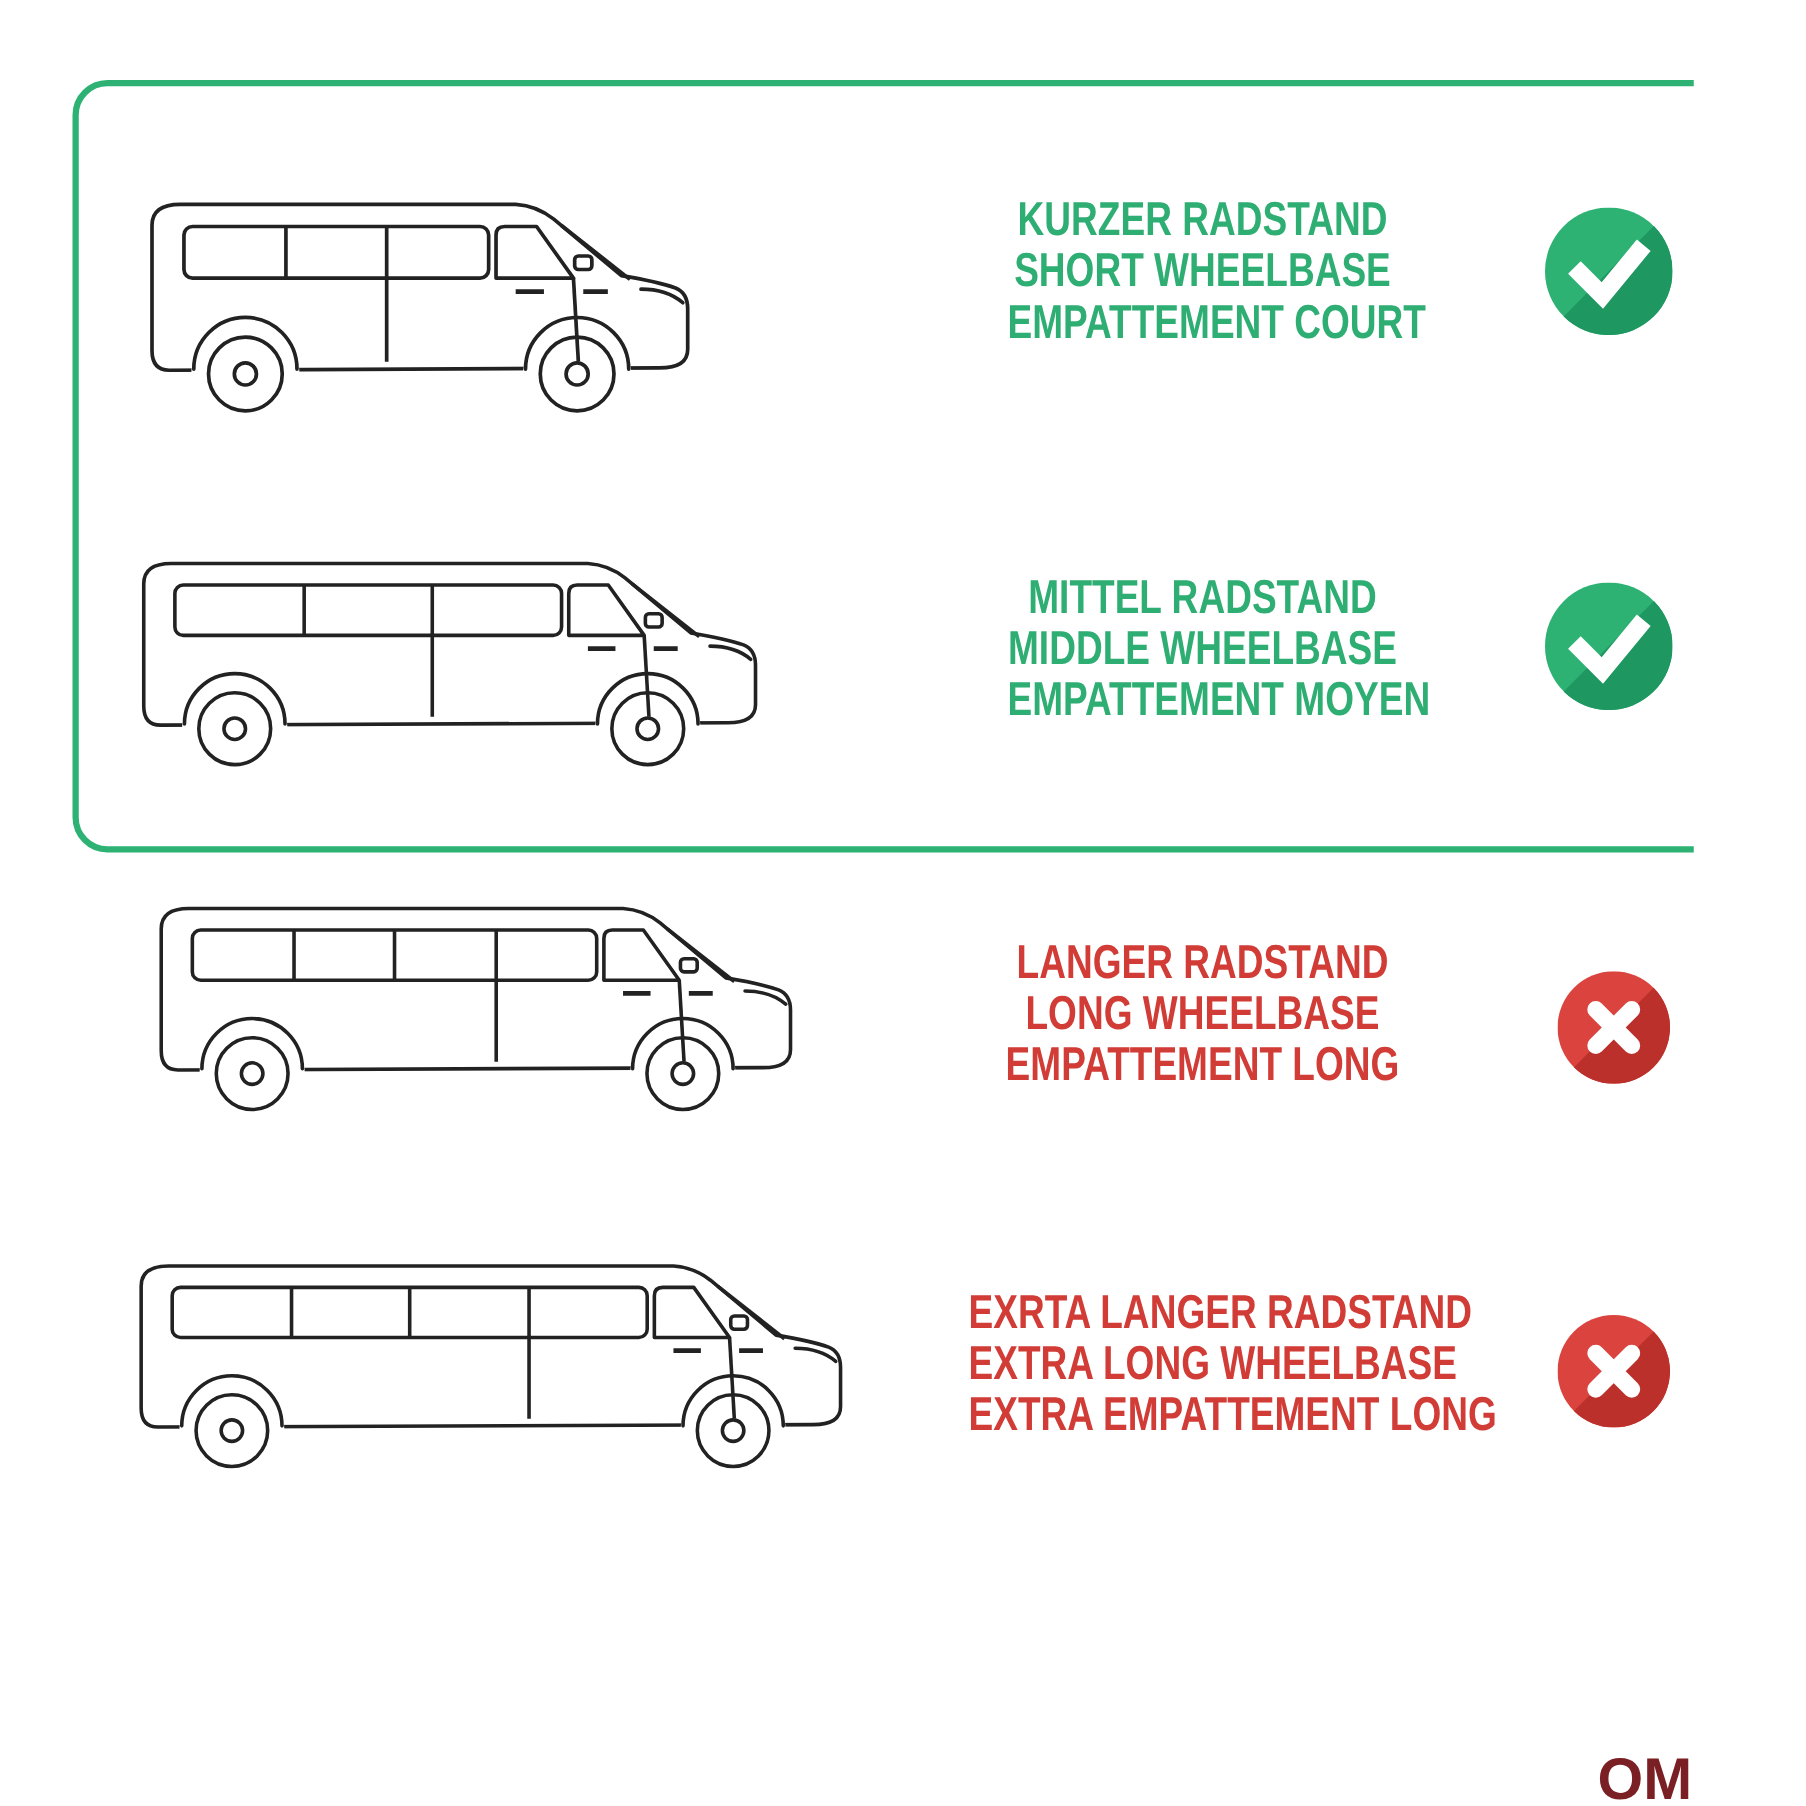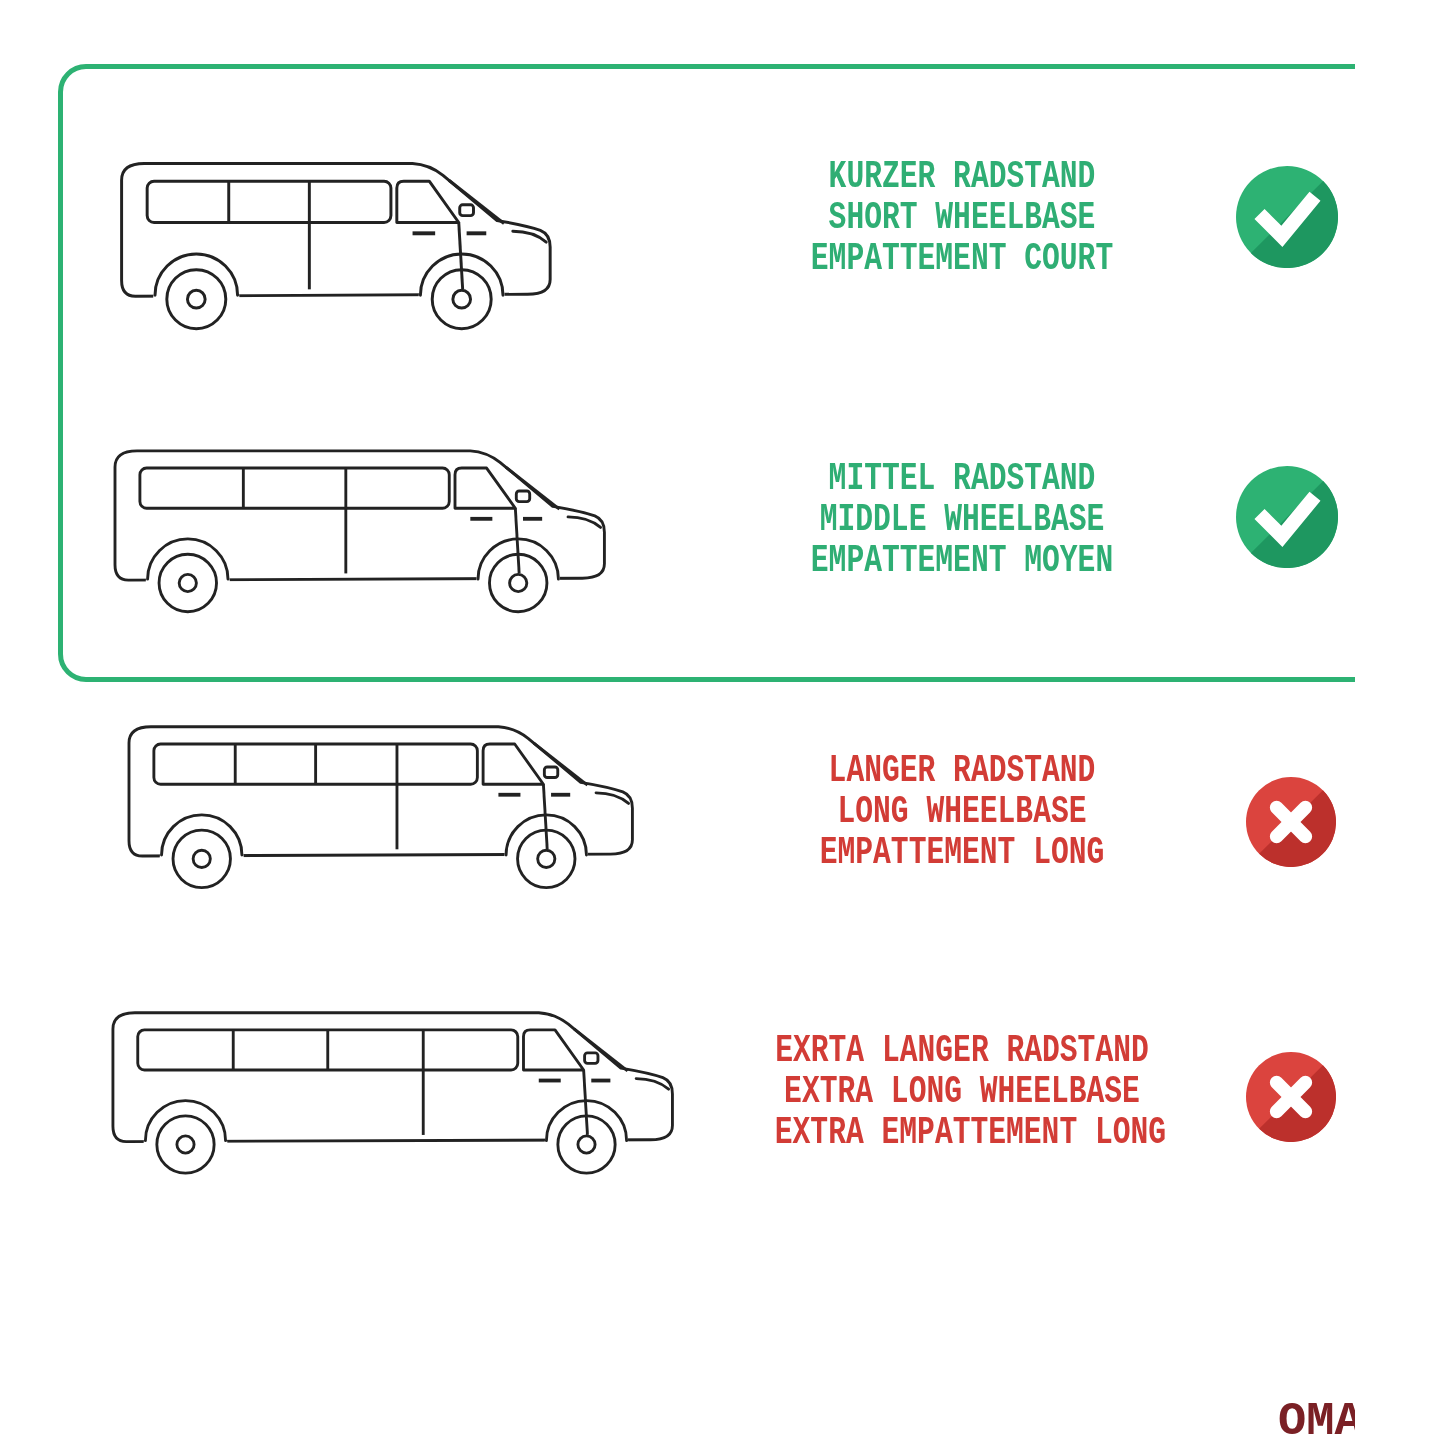--- a/index.html
+++ b/index.html
@@ -1,17 +1,17 @@
 <!DOCTYPE html>
 <html style="--green: #2DB273; --green-dark: #1E9760; --green-text: #2FAE74; --red: #DB443E; --red-dark: #BC302C; --red-text: #D23C36; --logo: #7A2025;"><head>
 <meta charset="utf-8">
 <style>
   html,body{margin:0;padding:0;background:#fff;}
   .canvas{position:relative;width:1355px;height:1445px;background:#fff;overflow:hidden;
-          font-family:Liberation Mono, monospace;}
+          font-family:Liberation Sans, sans-serif;}
   .compat-box{position:absolute;left:58px;top:64px;width:1330px;height:618px;
               border:5px solid var(--green,#2DB273);border-radius:28px;box-sizing:border-box;}
   .van{position:absolute;}
   .van svg{display:block;width:100%;height:auto;}
   .caption{position:absolute;display:flex;flex-direction:column;text-align:center;
            font-weight:700;font-size:38px;line-height:1.08;white-space:nowrap;
            transform:scaleX(.78);letter-spacing:0;}
   .caption.green{color:var(--green-text,#2FAE74);}
   .caption.red{color:var(--red-text,#D23C36);}
   .icon{position:absolute;}

